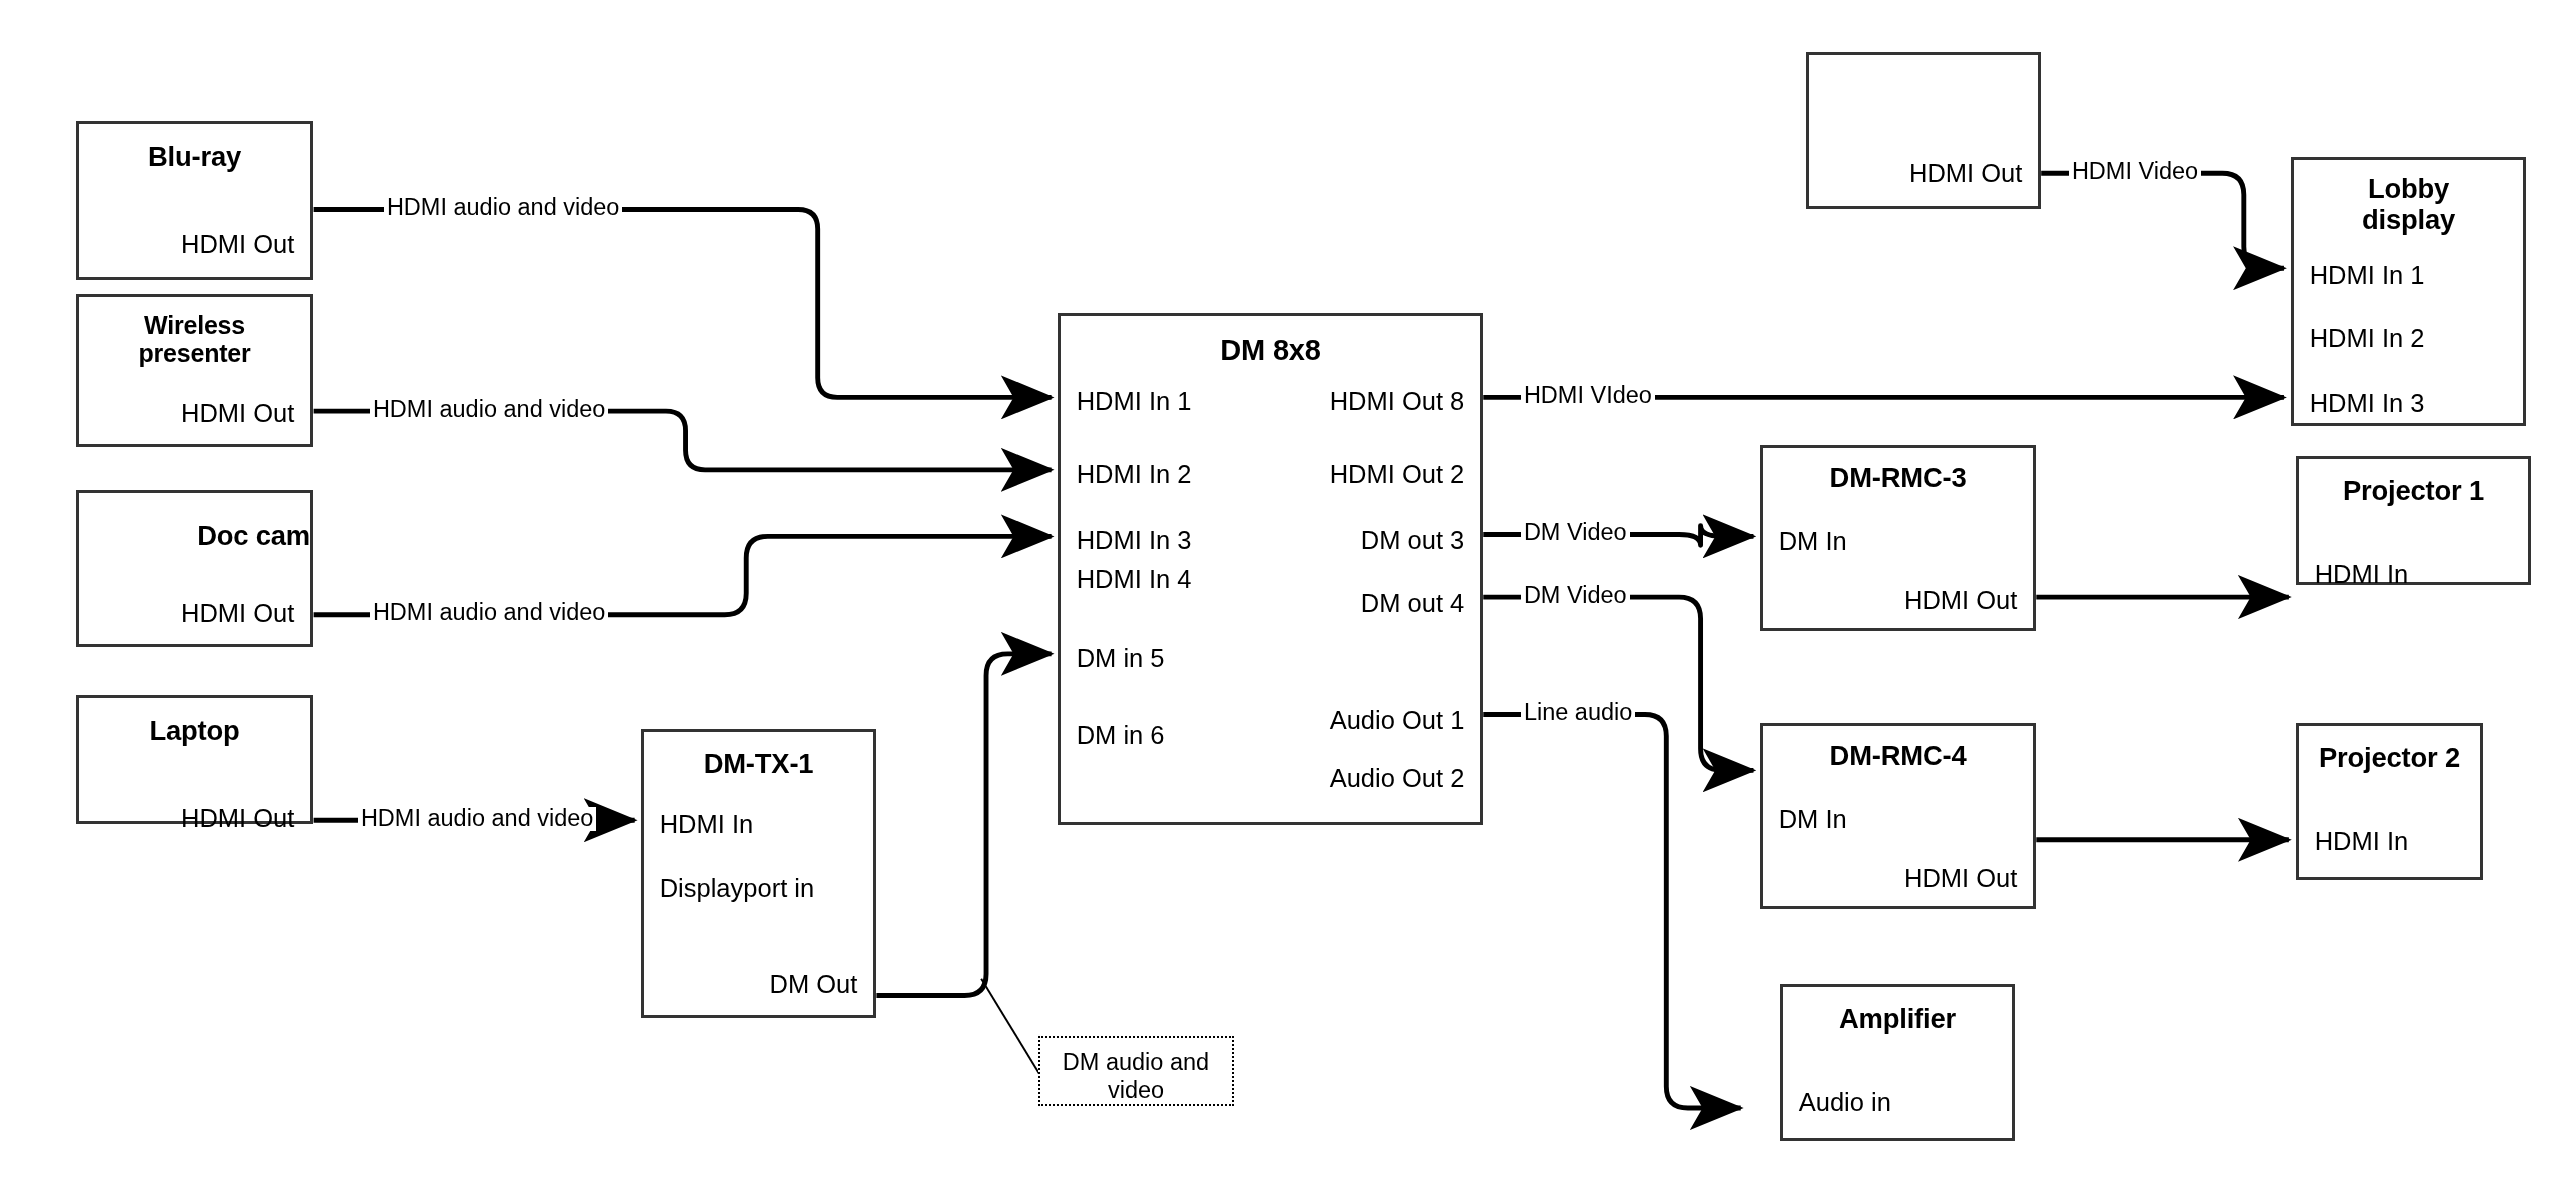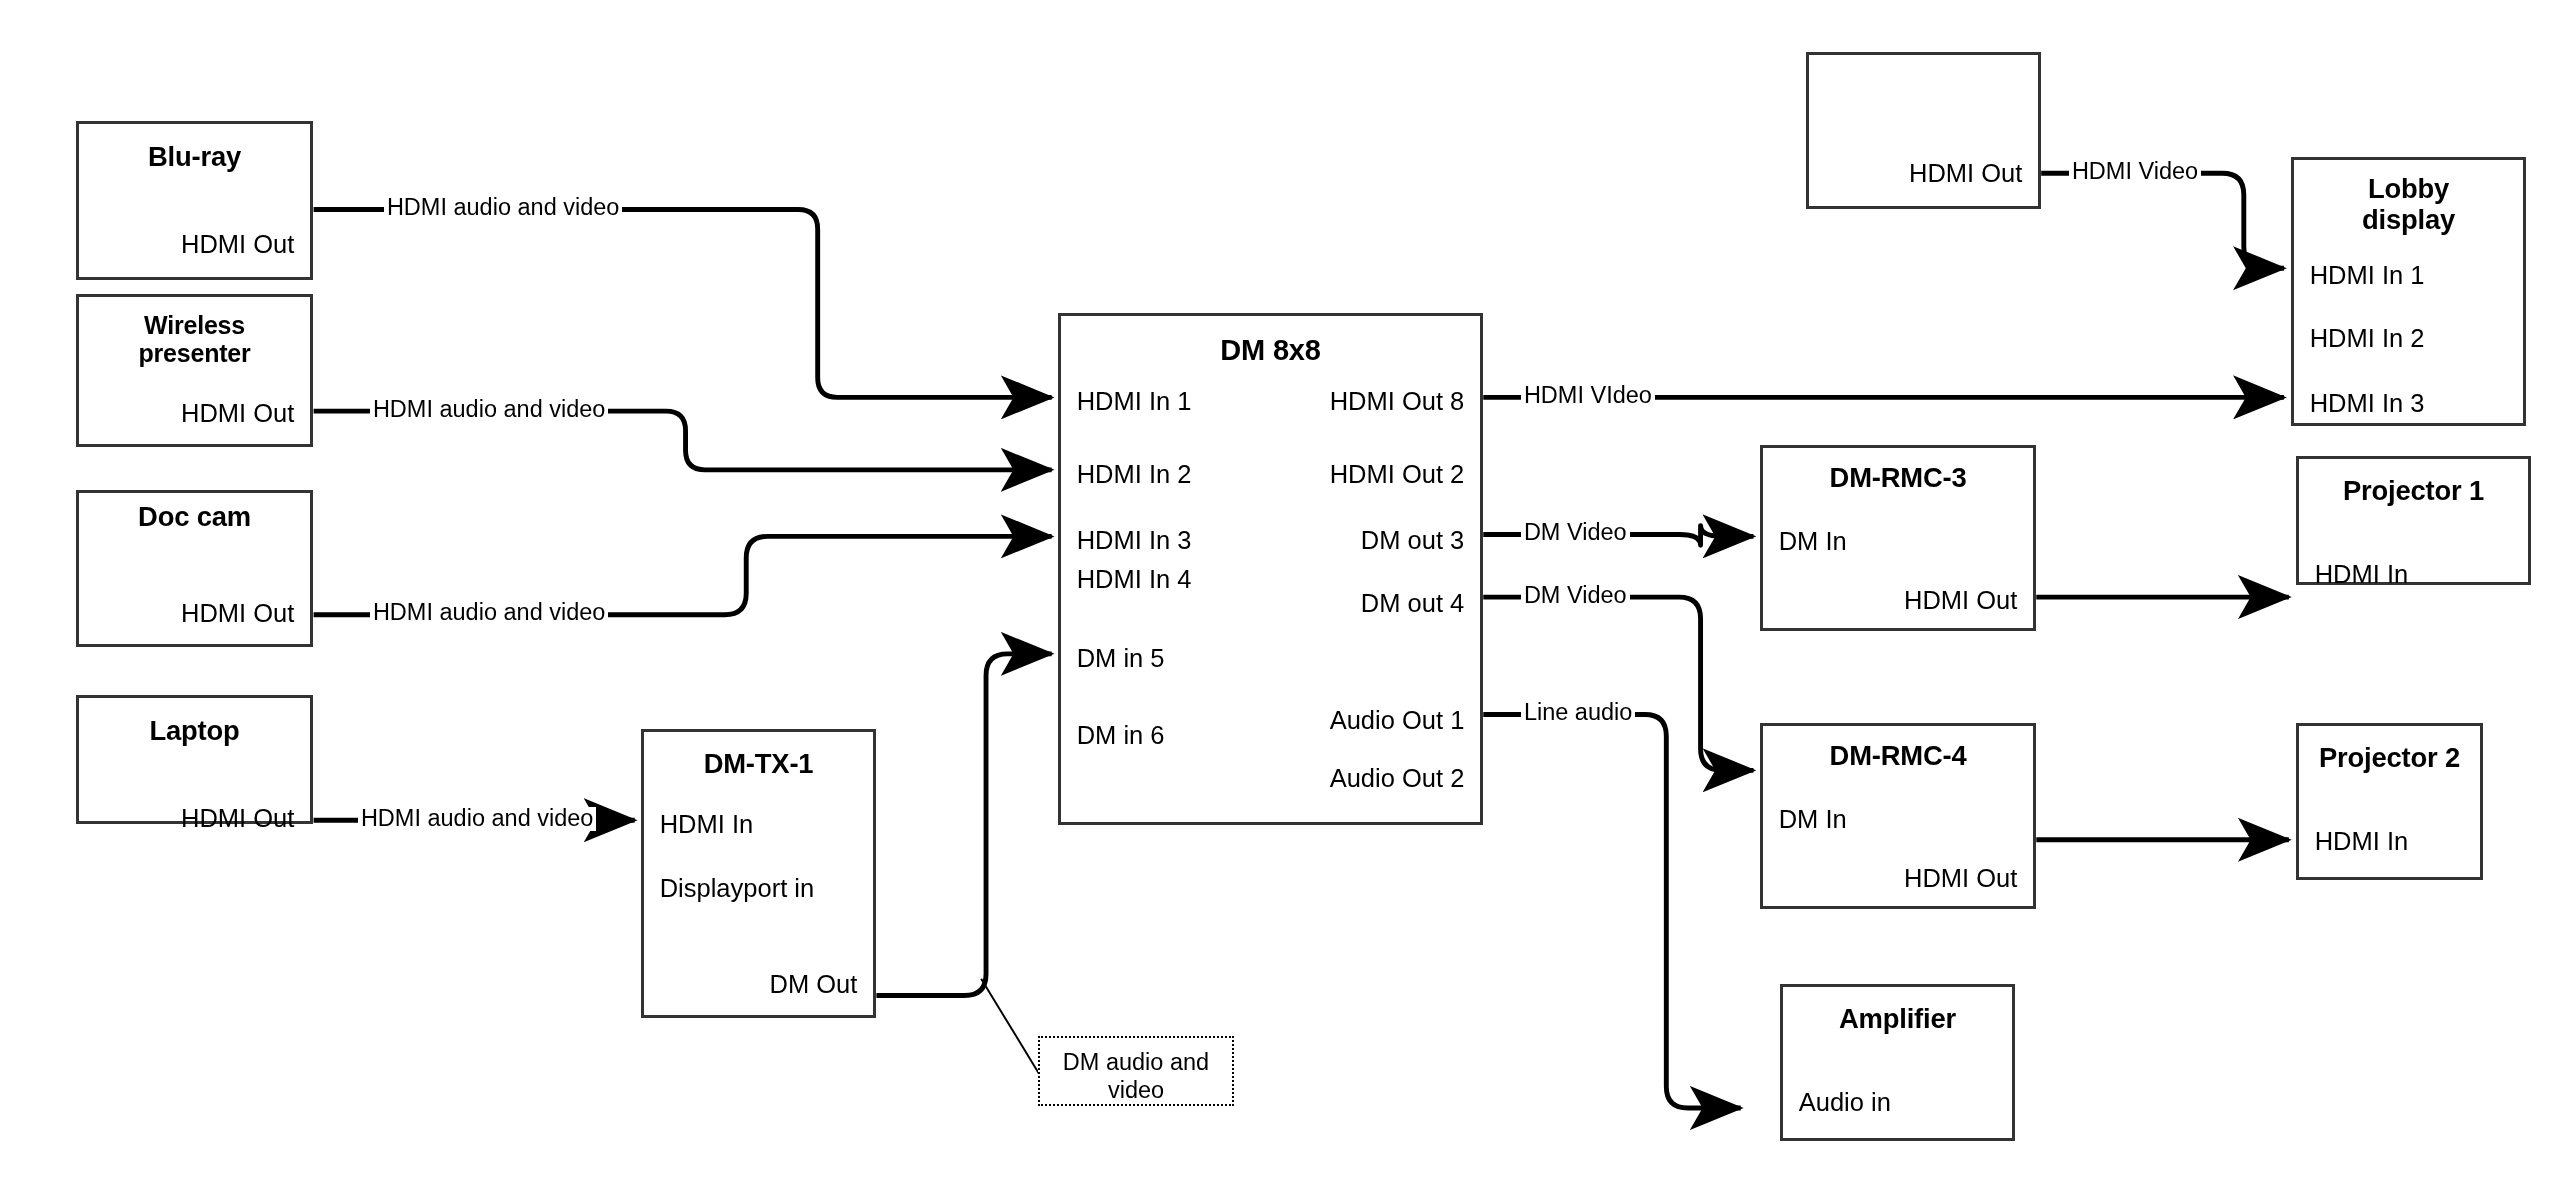--- a/index.html
+++ b/index.html
@@ -129,21 +129,21 @@
     <div class="title" style="font-size:27.4px;margin-top:16.6px;">Blu-ray</div>
     <div class="port right" style="top:108px;font-size:25.5px;">HDMI Out</div>
   </div>
 
   <div class="box" style="left:76px;top:294px;width:237px;height:153px;">
     <div class="title" style="font-size:25px;margin-top:13.7px;padding:0 18px;">Wireless presenter</div>
     <div class="port right" style="top:104px;font-size:25.5px;">HDMI Out</div>
   </div>
 
   <div class="box" style="left:76px;top:490px;width:237px;height:157px;">
-    <div class="title" style="font-size:27.4px;margin-top:8px;">Doc cam</div>
+    <div class="title" style="font-size:27.4px;margin-top:27px;text-align:right;">Doc cam</div>
     <div class="port right" style="top:108px;font-size:25.5px;">HDMI Out</div>
   </div>
 
   <div class="box" style="left:76px;top:695px;width:237px;height:129px;">
     <div class="title" style="font-size:27.4px;margin-top:16.6px;">Laptop</div>
     <div class="port right" style="top:108px;font-size:25.5px;">HDMI Out</div>
   </div>
 
   <div class="box" style="left:641px;top:729px;width:235px;height:289px;">
     <div class="title" style="font-size:27.4px;margin-top:15.7px;">DM-TX-1</div>

